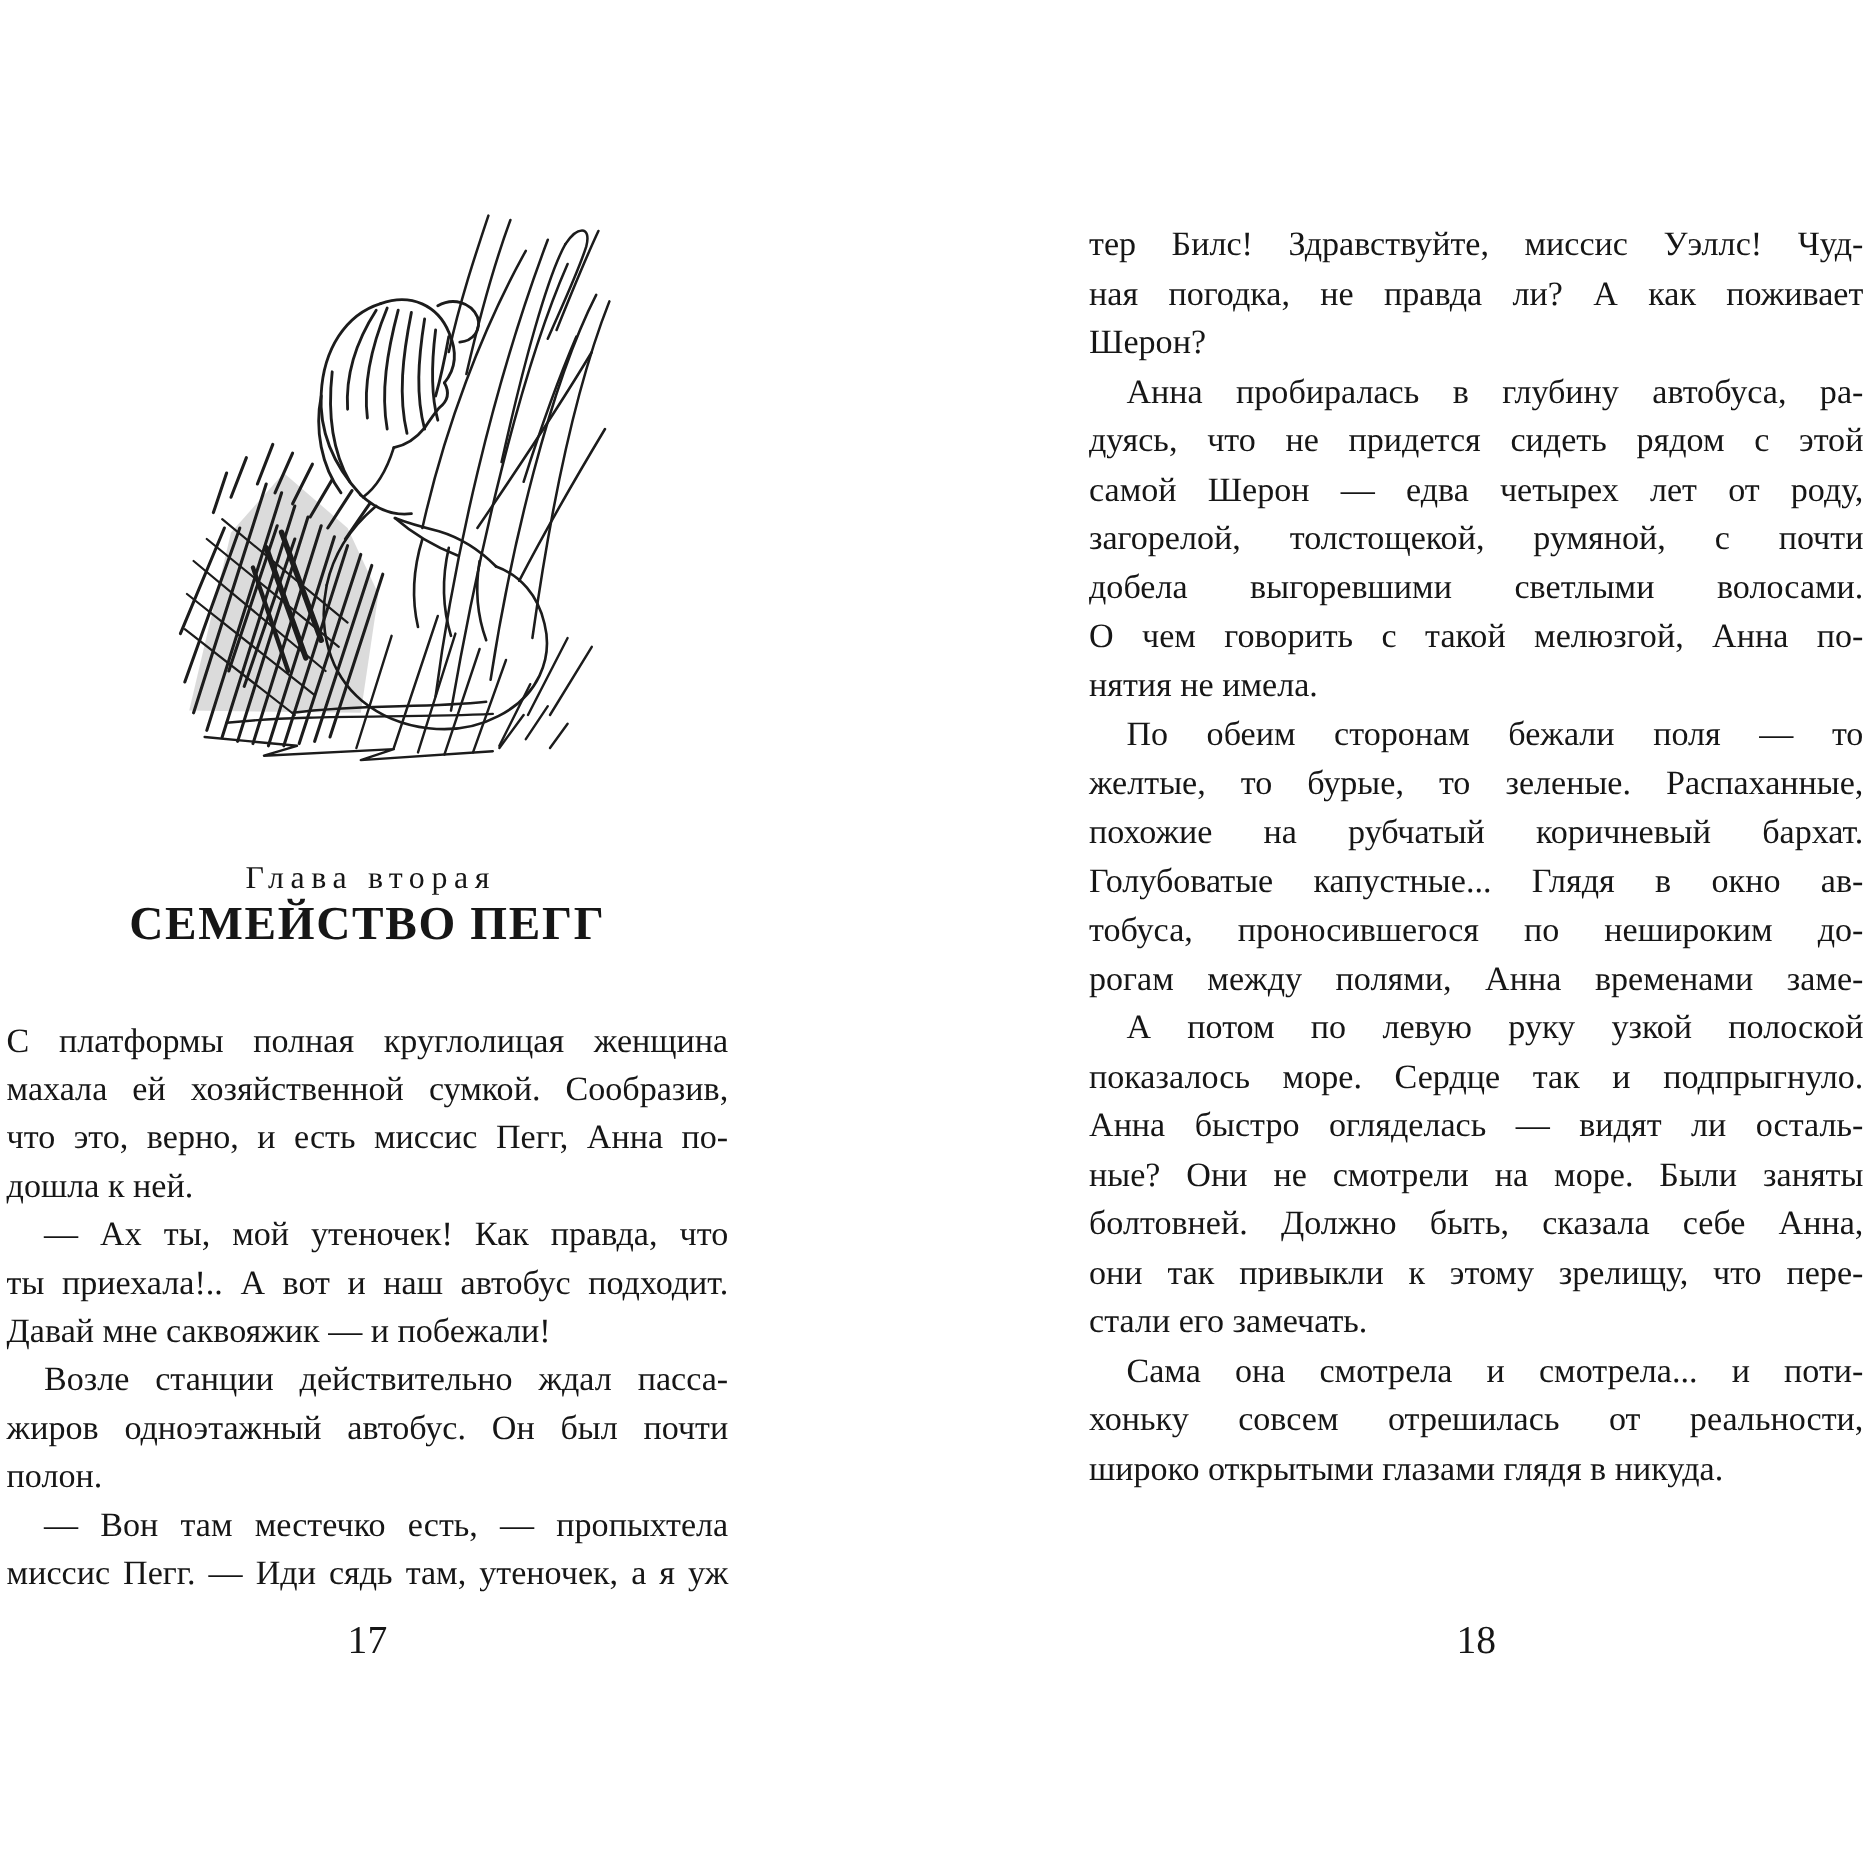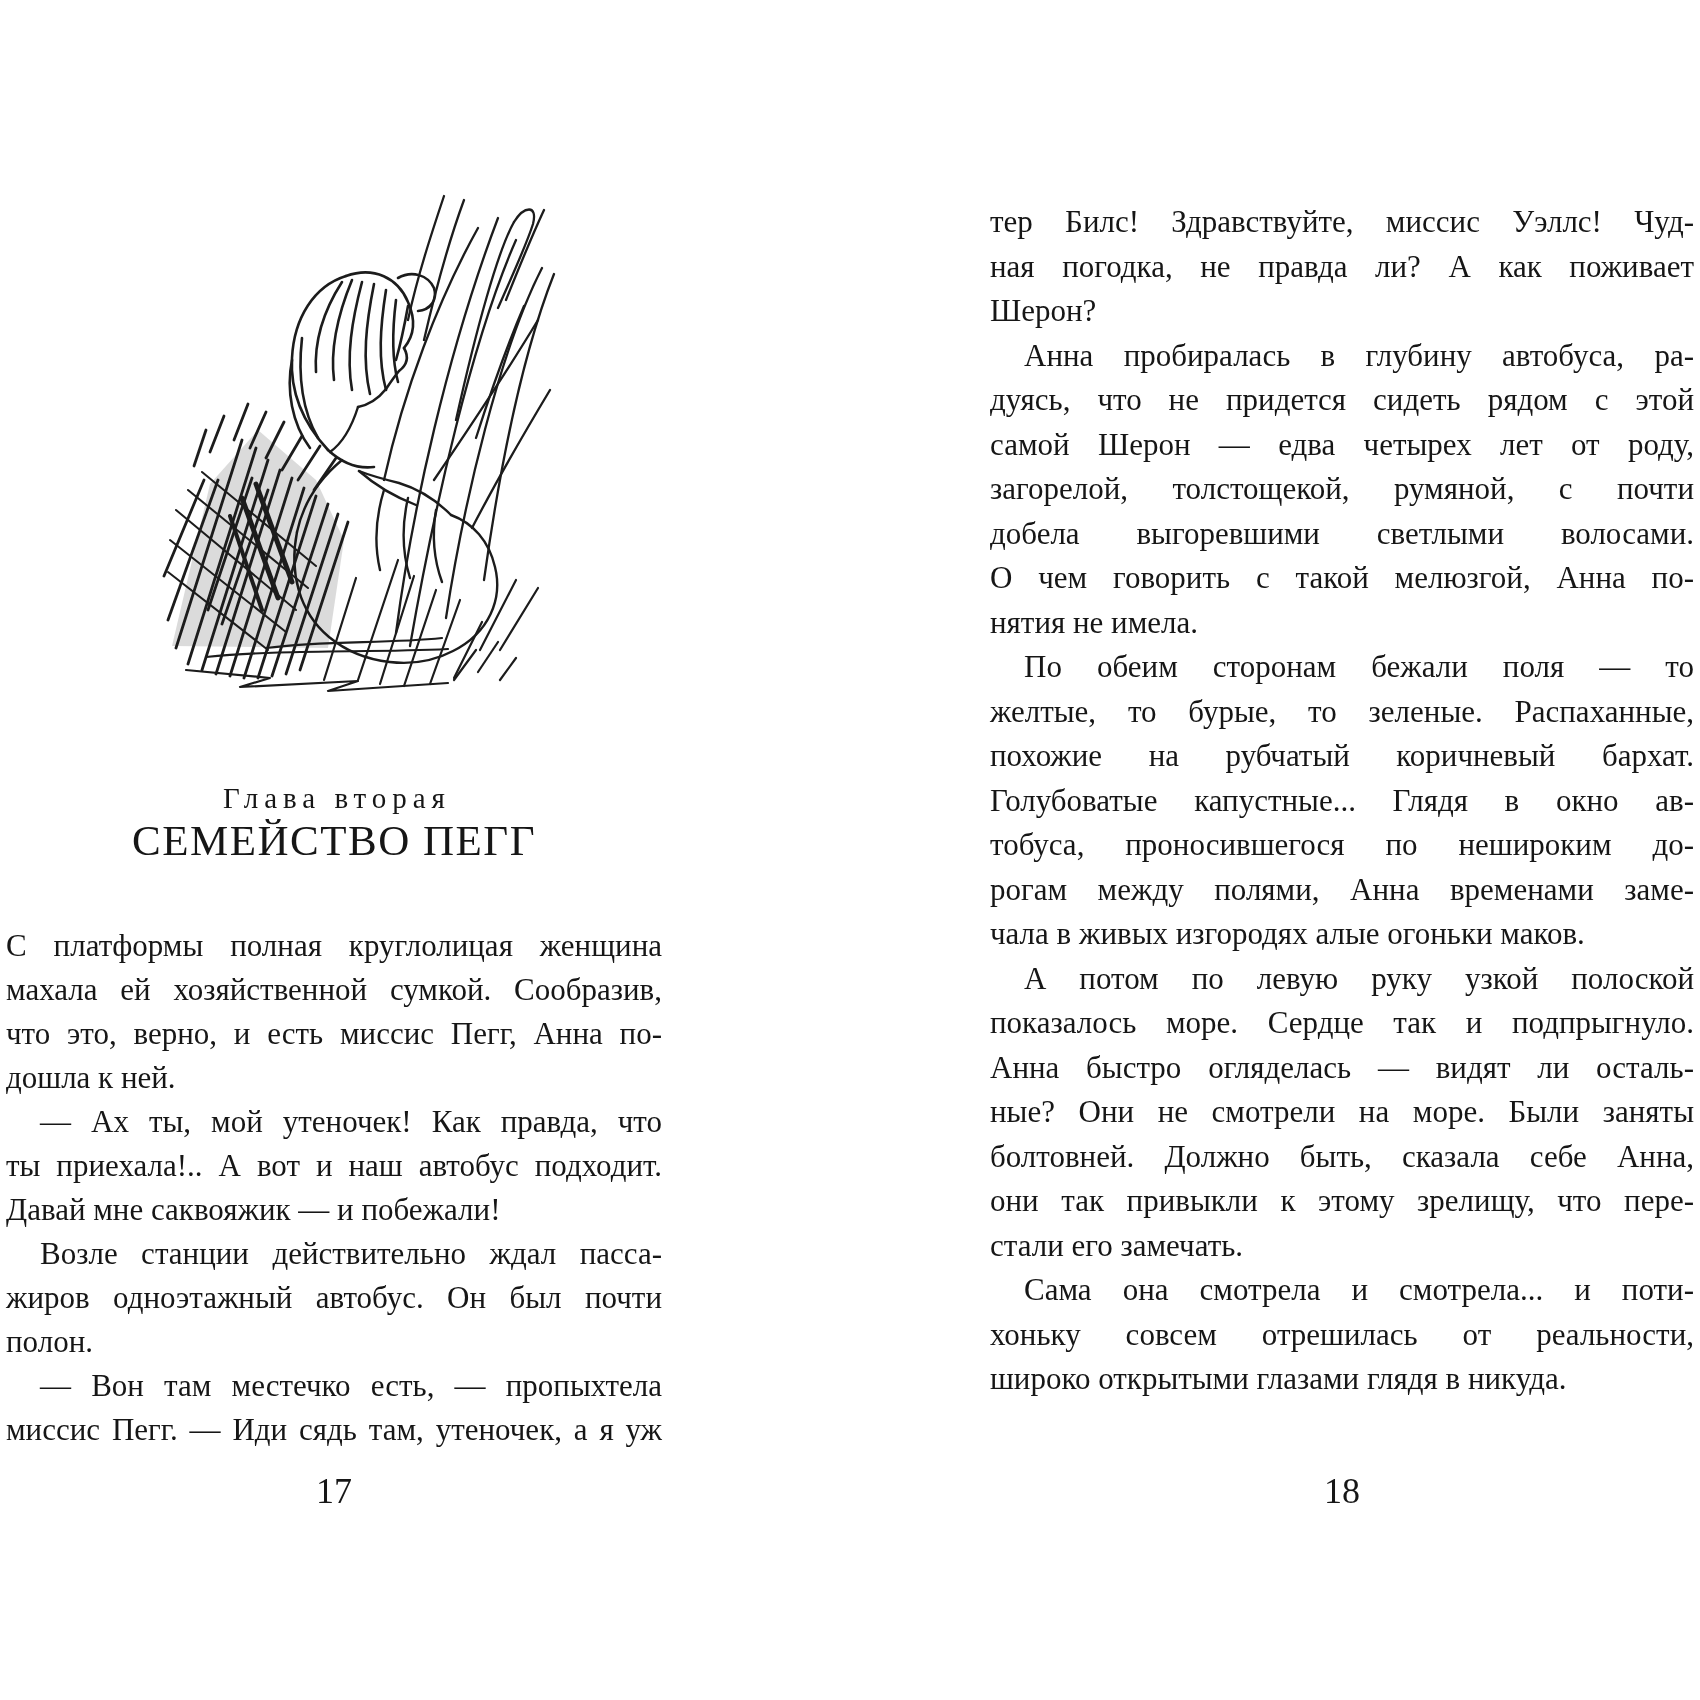--- a/index.html
+++ b/index.html
@@ -19,21 +19,21 @@
   }
   .illustration svg{width:100%;height:100%;display:block;}
 
   .chapter-label{
     position:absolute;top:782px;left:0;right:0;
     text-align:center;font-size:29px;letter-spacing:6px;text-indent:6px;
     white-space:nowrap;
   }
   .chapter-title{
     position:absolute;top:816px;left:0;right:0;margin:0;
-    text-align:center;font-size:43px;font-weight:normal;letter-spacing:1.5px;
+    text-align:center;font-size:43px;font-weight:bold;letter-spacing:1.5px;
     white-space:nowrap;
   }
 
   .body-text{position:absolute;left:0;right:0;}
   .page-left  .body-text{top:924px;font-size:31px;}
   .page-right .body-text{top:200px;font-size:31px;}
 
   .line{
     height:44px;line-height:44px;
     text-align:justify;text-align-last:left;-moz-text-align-last:left;
@@ -191,21 +191,20 @@
       <div class="line j">загорелой, толстощекой, румяной, с почти</div>
       <div class="line j">добела выгоревшими светлыми волосами.</div>
       <div class="line j">О чем говорить с такой мелюзгой, Анна по-</div>
       <div class="line">нятия не имела.</div>
       <div class="line j ind">По обеим сторонам бежали поля — то</div>
       <div class="line j">желтые, то бурые, то зеленые. Распаханные,</div>
       <div class="line j">похожие на рубчатый коричневый бархат.</div>
       <div class="line j">Голубоватые капустные... Глядя в окно ав-</div>
       <div class="line j">тобуса, проносившегося по нешироким до-</div>
       <div class="line j">рогам между полями, Анна временами заме-</div>
-      <div class="line">чала в живых изгородях алые огоньки маков.</div>
       <div class="line j ind">А потом по левую руку узкой полоской</div>
       <div class="line j">показалось море. Сердце так и подпрыгнуло.</div>
       <div class="line j">Анна быстро огляделась — видят ли осталь-</div>
       <div class="line j">ные? Они не смотрели на море. Были заняты</div>
       <div class="line j">болтовней. Должно быть, сказала себе Анна,</div>
       <div class="line j">они так привыкли к этому зрелищу, что пере-</div>
       <div class="line">стали его замечать.</div>
       <div class="line j ind">Сама она смотрела и смотрела... и поти-</div>
       <div class="line j">хоньку совсем отрешилась от реальности,</div>
       <div class="line">широко открытыми глазами глядя в никуда.</div>

